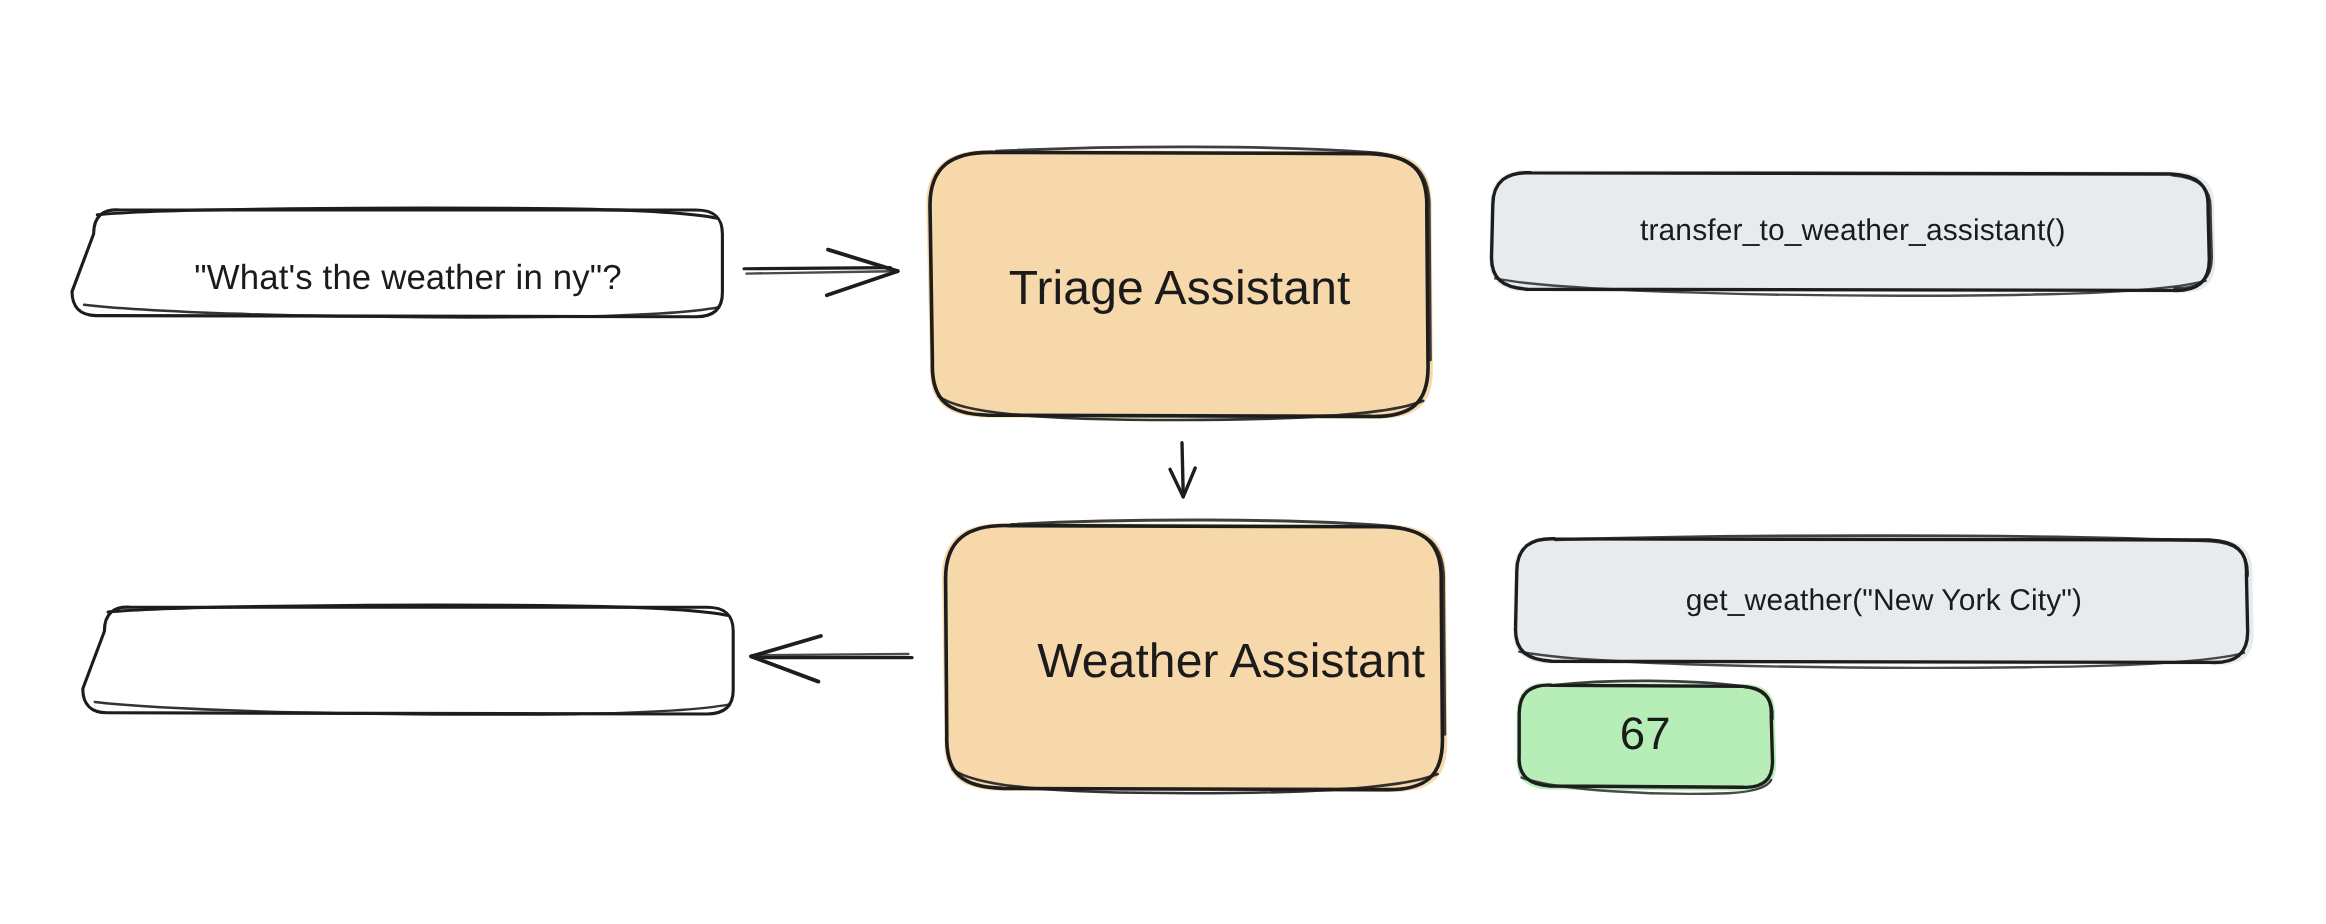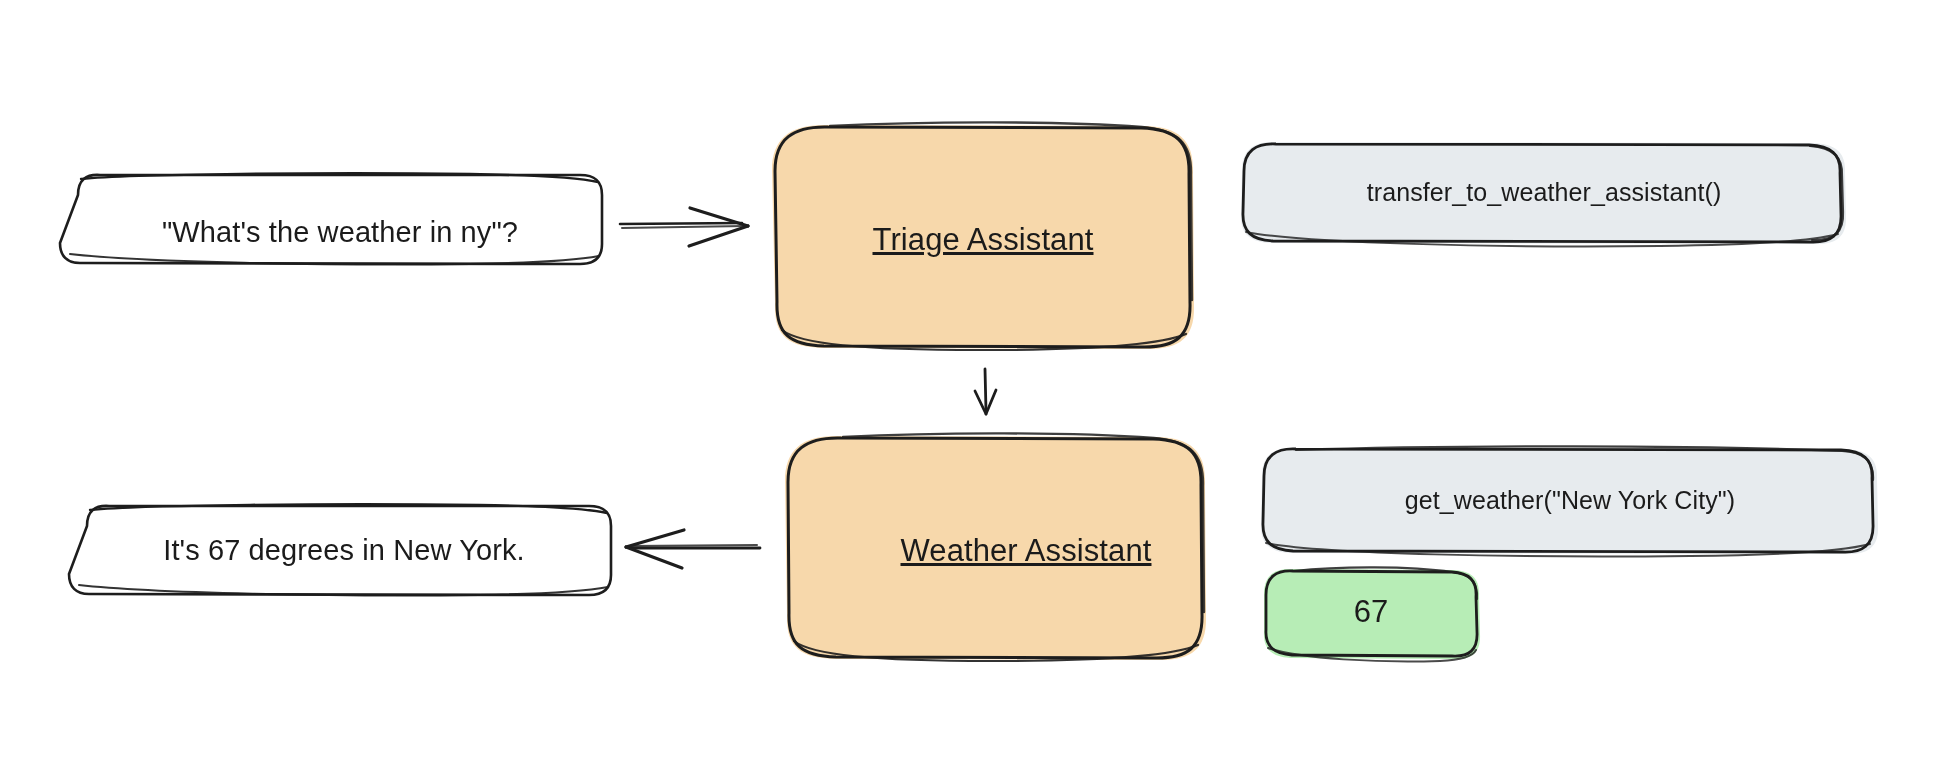--- a/index.html
+++ b/index.html
@@ -33,24 +33,24 @@
     position: absolute;
     display: flex;
     align-items: center;
     justify-content: center;
     text-align: center;
     color: #1b1b1b;
     font-family: "Liberation Sans", "DejaVu Sans", sans-serif;
     white-space: nowrap;
     pointer-events: none;
   }
-  .lbl-assistant { font-size: 31px; letter-spacing: 0.1px; text-decoration: underline; }
+  .lbl-assistant { font-size: 40px; letter-spacing: 0.1px; }
   .lbl-message   { font-size: 29px; letter-spacing: 0.1px; }
   .lbl-tool      { font-size: 25px; letter-spacing: 0.1px; }
-  .lbl-result    { font-size: 31px; letter-spacing: 0.1px; text-align: center; }
+  .lbl-result    { font-size: 38px; letter-spacing: 0.1px; text-align: center; }
 </style>
 </head>
 <body>
 
 <div id="diagram-root">
 
   <svg class="canvas" viewBox="0 0 1938 770" xmlns="http://www.w3.org/2000/svg">
 
     <g>
       <path d="M 101 191
@@ -232,15 +232,14 @@
   <div class="node-label lbl-assistant" style="left:777px; top:210px; width:412px; height:60px;">Triage Assistant</div>
 
   <div class="node-label lbl-tool" style="left:1248px; top:163px; width:592px; height:58px;">transfer_to_weather_assistant()</div>
 
   <div class="node-label lbl-assistant" style="left:790px; top:521px; width:472px; height:60px;">Weather Assistant</div>
 
   <div class="node-label lbl-tool" style="left:1268px; top:471px; width:604px; height:58px;">get_weather("New York City")</div>
 
   <div class="node-label lbl-result" style="left:1266px; top:583px; width:210px; height:58px;">67</div>
 
-  <div class="node-label lbl-message" style="left:78px; top:521px; width:532px; height:58px;">It's 67 degrees in New York.</div>
 
 </div>
 
 </body></html>

